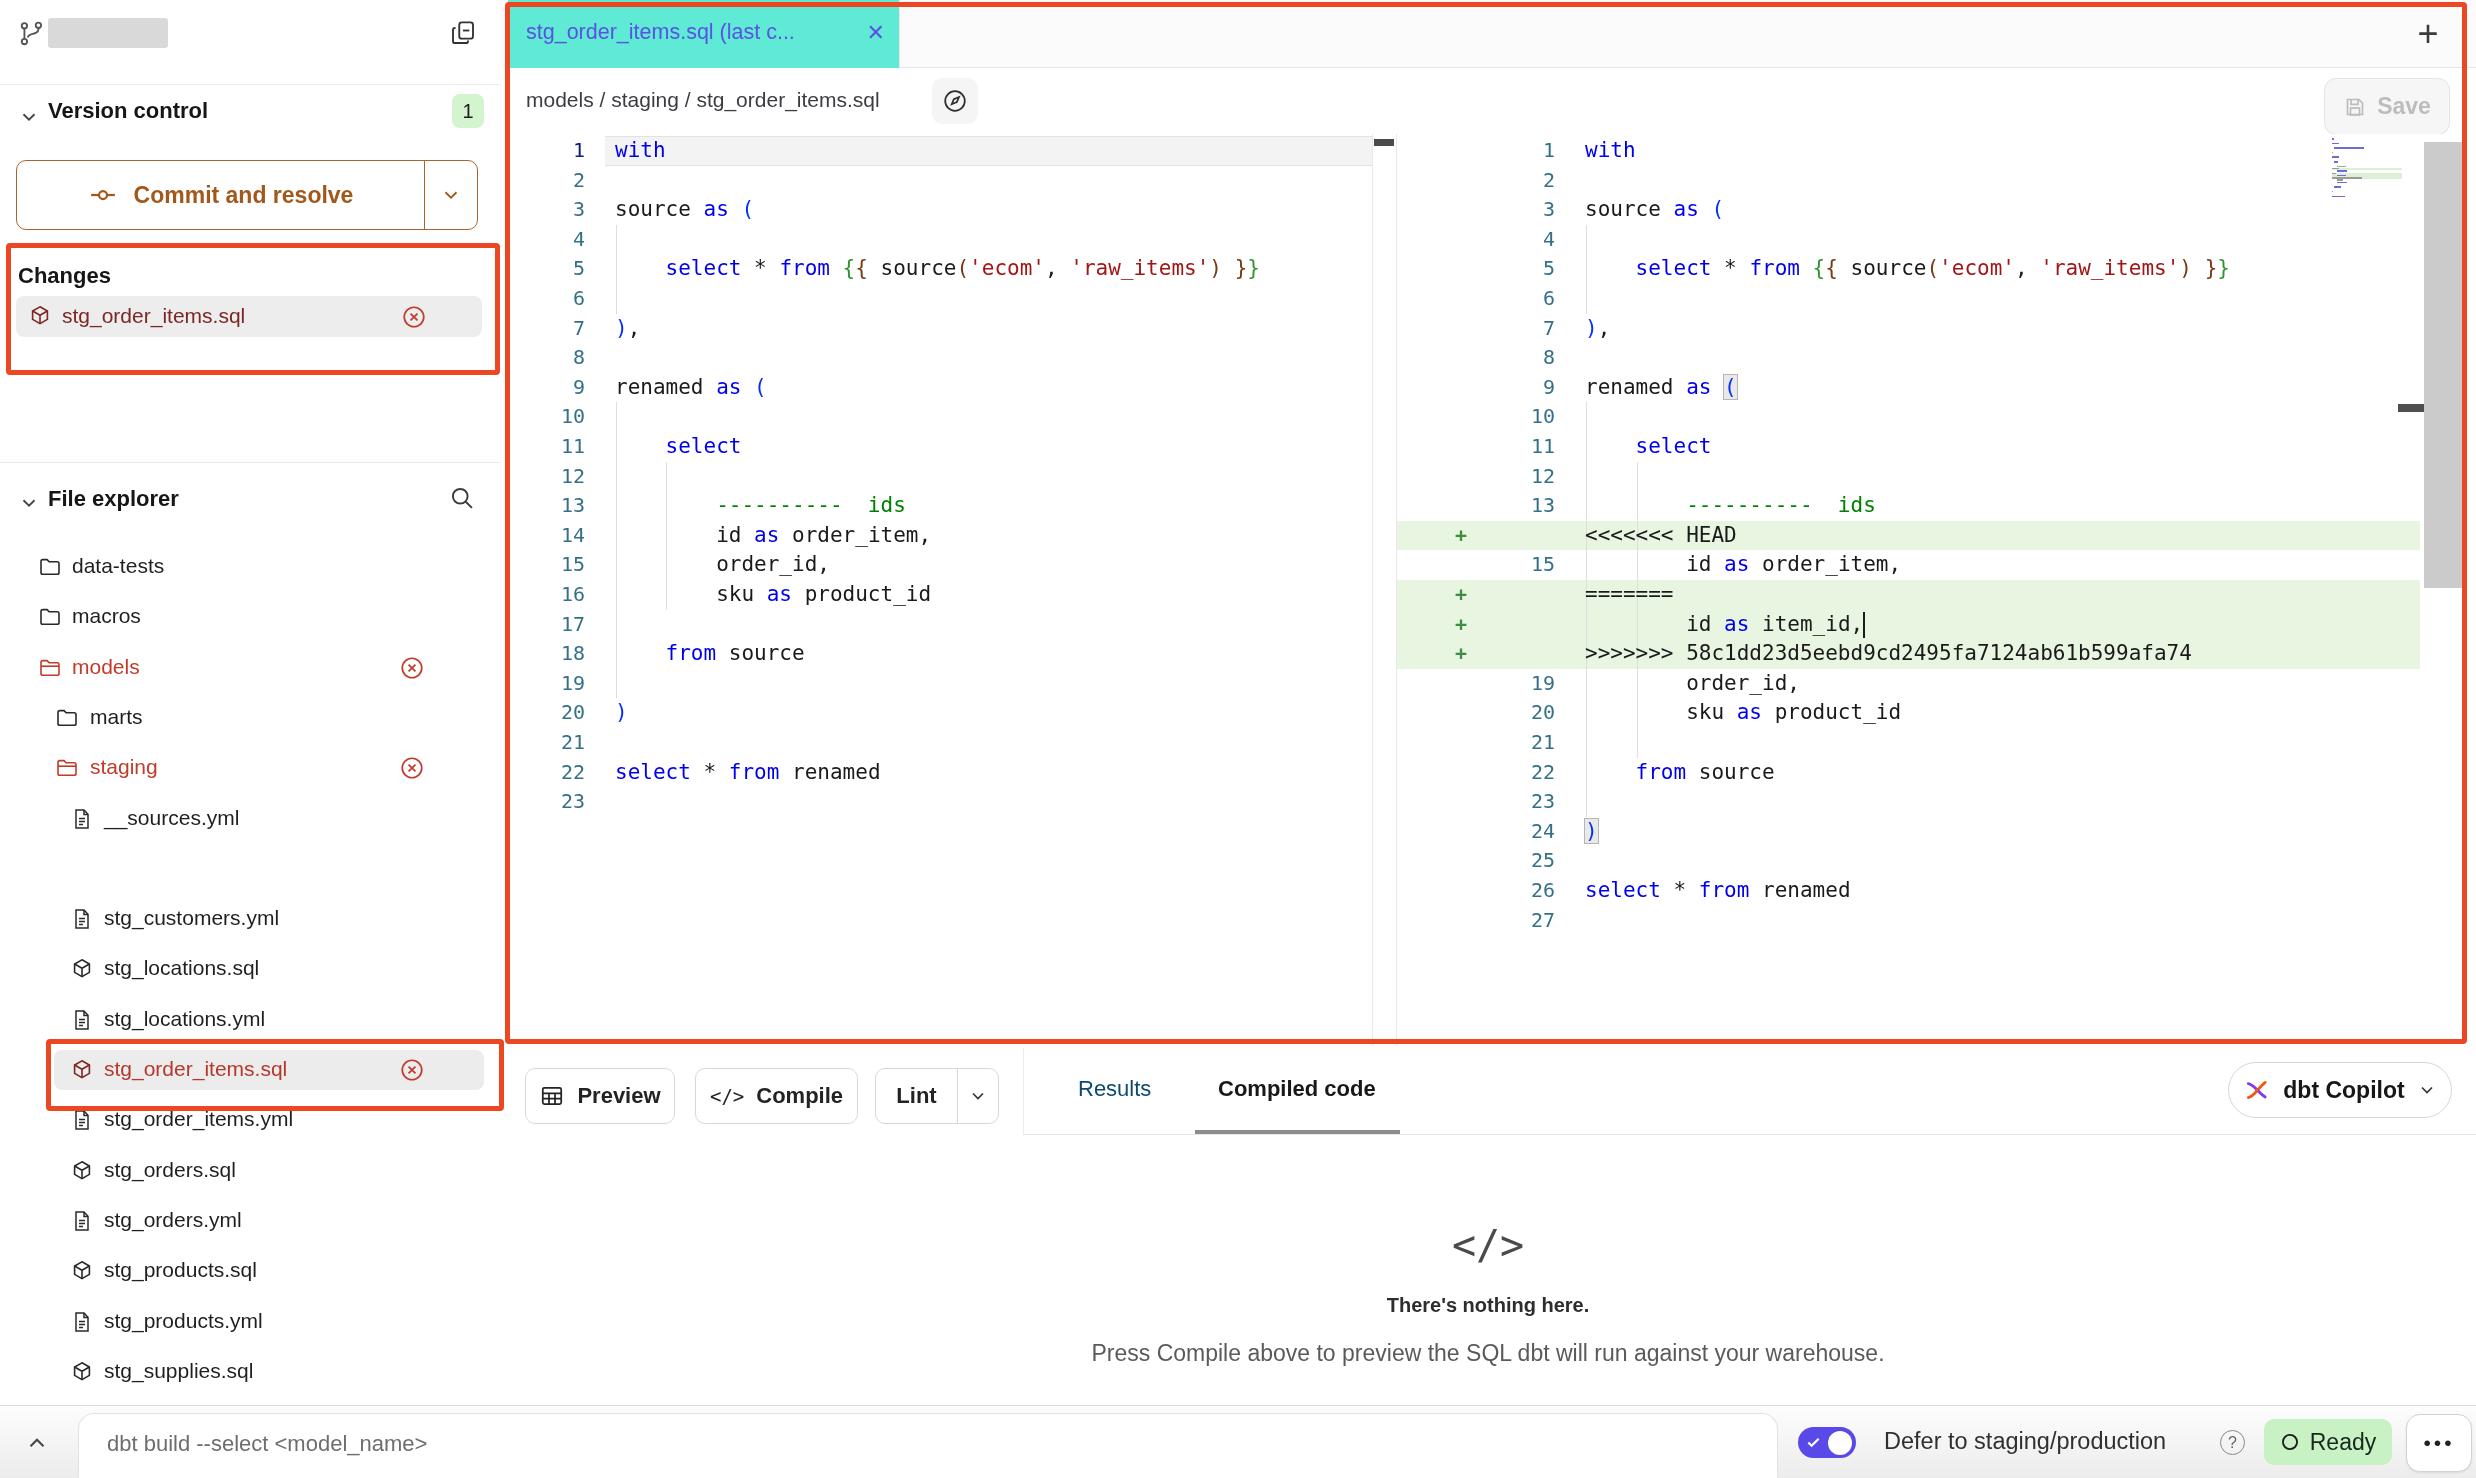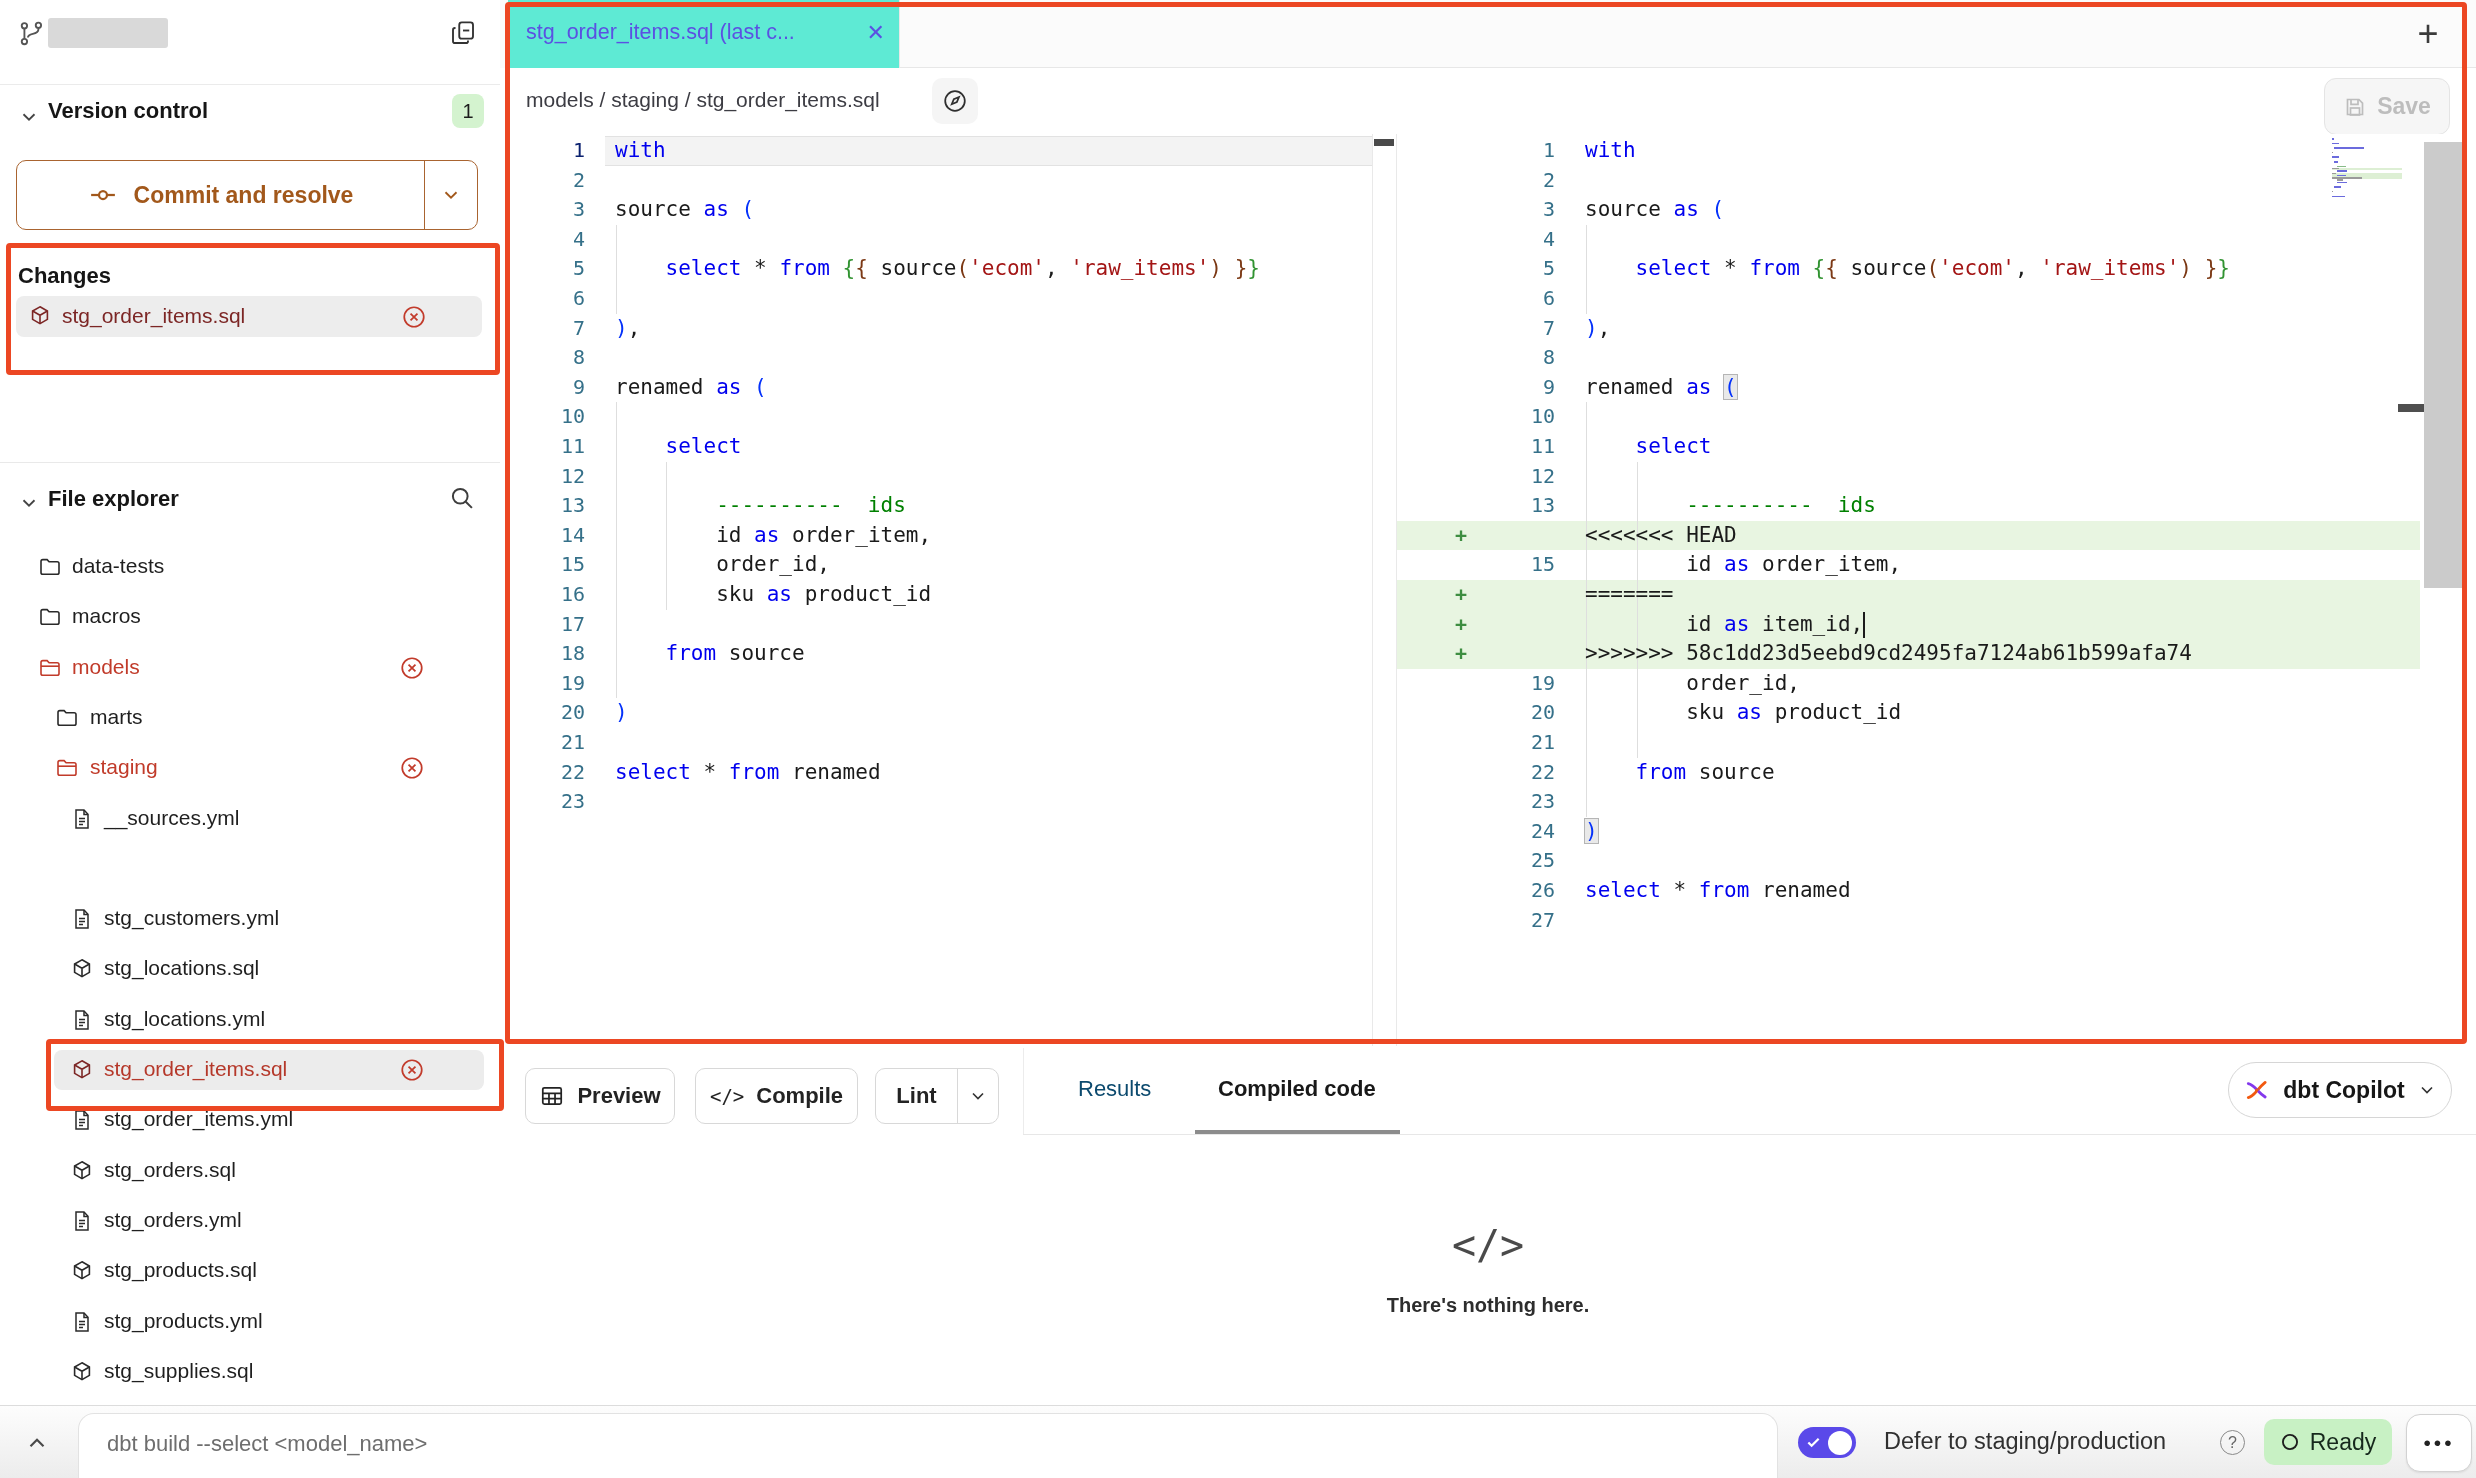--- a/index.html
+++ b/index.html
@@ -586,20 +586,21 @@
       <span class="copilot-label">dbt Copilot</span>
       <svg width="20" height="20" viewBox="0 0 24 24" fill="none" stroke="#333" stroke-width="2">
           <path d="M6 9l6 6 6-6"></path>
         </svg>
     </div>
   </div>
 
   <div class="results">
     <div class="empty-icon">&lt;/&gt;</div>
     <div class="empty-title">There's nothing here.</div>
+    <div class="empty-sub">Press Compile above to preview the SQL dbt will run against your warehouse.</div>
   </div>
 </div>
 
 <div id="bottombar">
   <span class="abs" style="left:24px;top:24px;">
     <svg width="26" height="26" viewBox="0 0 24 24" fill="none" stroke="#4a4a4a" stroke-width="2">
         <path d="M6 15l6-6 6 6"></path>
       </svg>
   </span>
   <div class="cmd-input">

